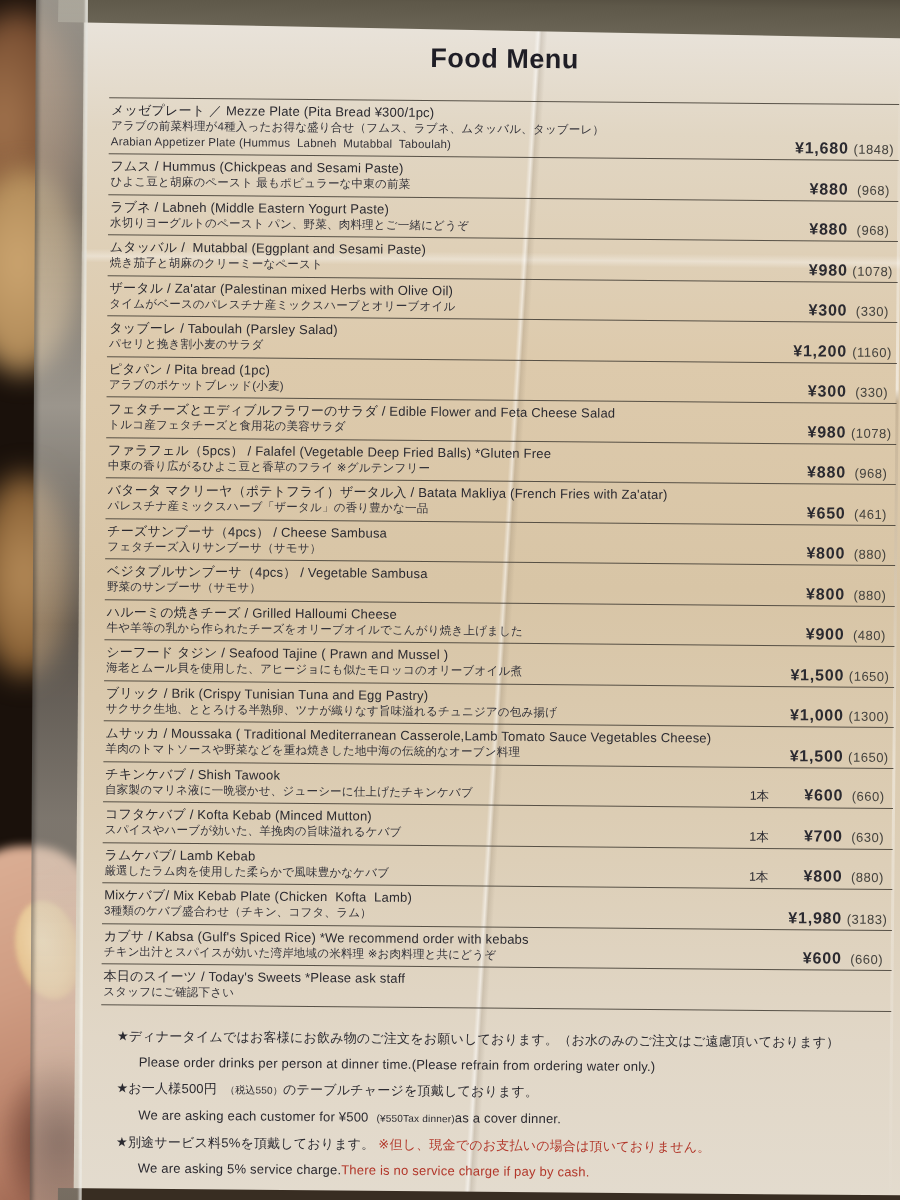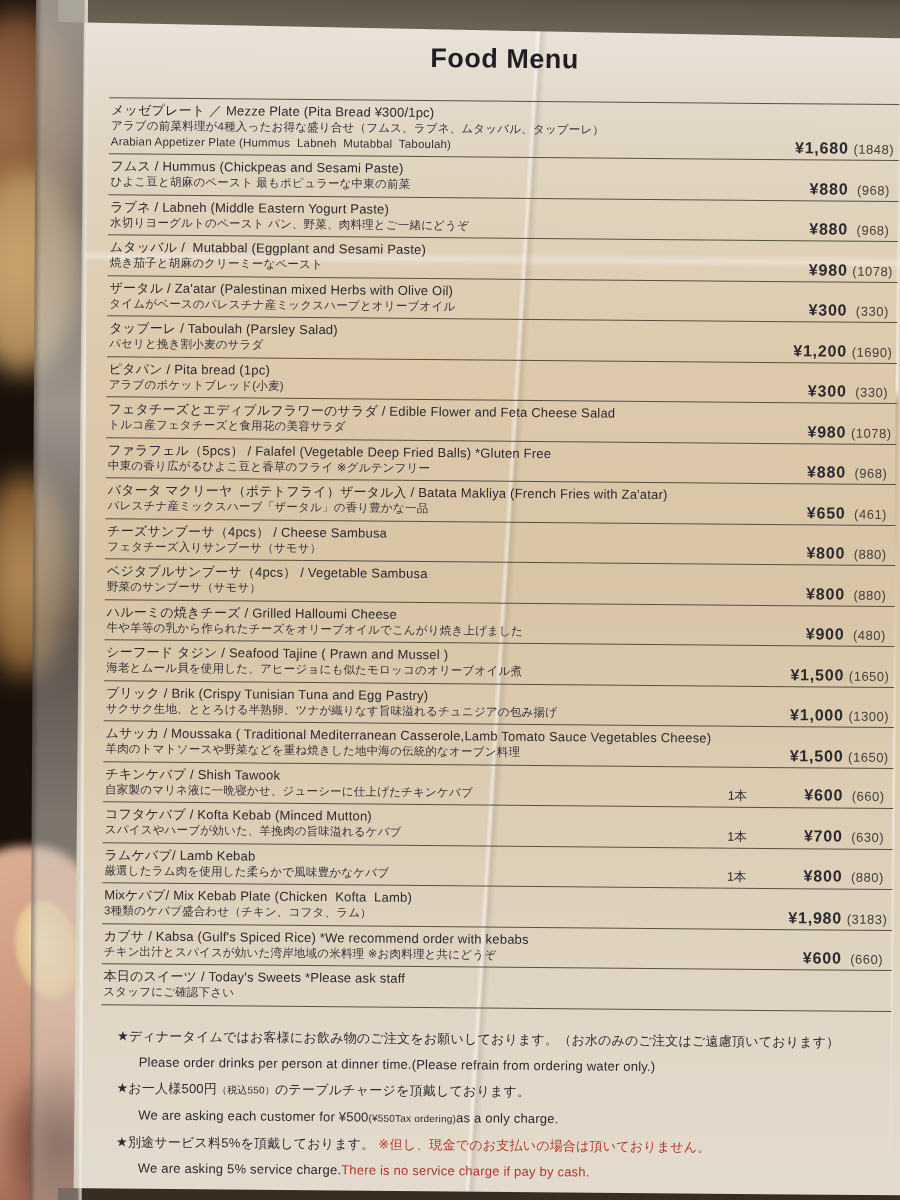--- a/index.html
+++ b/index.html
@@ -59,29 +59,29 @@
   .crease-v{position:absolute;top:0;right:28px;width:3px;height:100%;pointer-events:none;
     background:linear-gradient(180deg,rgba(255,255,255,0) 5%,rgba(255,255,255,0.55) 30%,rgba(140,120,95,0.25) 31%,rgba(255,255,255,0.4) 60%,rgba(255,255,255,0) 95%);}
   .content{position:relative;padding:28px 30px 0 26px;}
   .menu-title{font-size:27px;font-weight:700;letter-spacing:0.5px;text-align:center;
     margin:8px 0 26px 0;color:#1f1e26;}
   .list{border-top:1px solid rgba(72,66,58,0.9);}
   .item{position:relative;border-bottom:1px solid rgba(72,66,58,0.9);padding:3px 0 4px 2px;}
   .name{font-size:13px;line-height:17px;font-weight:500;white-space:pre-wrap;letter-spacing:0.2px;}
   .desc{font-size:11.5px;line-height:15.5px;white-space:pre-wrap;letter-spacing:0.2px;color:#34333a;}
   .price{position:absolute;right:0;bottom:2px;display:flex;align-items:baseline;}
-  .unit{font-size:12.5px;margin-right:22px;}
+  .unit{font-size:12.5px;}
   .amount{font-size:16px;font-weight:600;letter-spacing:0.8px;min-width:74px;text-align:right;}
   .tax{font-size:13px;min-width:50px;text-align:center;color:#45433e;letter-spacing:0.5px;}
   
   .notes{margin:18px 4px 0 16px;}
   .note-line{font-size:13px;line-height:26px;letter-spacing:0.2px;white-space:pre-wrap;}
   .note-line.en{padding-left:22px;}
   .seg-red{color:var(--accent-red,#b2372a);font-weight:500;}
-  .seg-small{font-size:10px;}
+  .seg-small{font-size:10px;margin-left:8px;}
 </style>
 </head>
 <body style="--accent-red: #b2372a;">
 
 <div class="blob arm"></div>
 <div class="blob wood-upper"></div>
 <div class="blob wood-mid"></div>
 <div class="blob thumb"></div>
 <div class="blob thumb-nail"></div>
 <div class="blob thumb-shadow"></div>
@@ -148,21 +148,21 @@
     </div>
   </div>
 
   <div class="item">
     <div class="name">タッブーレ / Taboulah (Parsley Salad)</div>
     <div class="desc d1">パセリと挽き割小麦のサラダ</div>
 
     <div class="price">
 
       <span class="amount">¥1,200</span>
-      <span class="tax">(1690)</span>
+      <span class="tax">(1160)</span>
     </div>
   </div>
 
   <div class="item">
     <div class="name">ピタパン / Pita bread (1pc)</div>
     <div class="desc d1">アラブのポケットブレッド(小麦)</div>
 
     <div class="price">
 
       <span class="amount">¥300</span>
@@ -327,20 +327,20 @@
   <div class="item">
     <div class="name">本日のスイーツ / Today's Sweets *Please ask staff</div>
     <div class="desc d1">スタッフにご確認下さい</div>
 
   </div>
 </div>
     <div class="notes">
         <div class="note-line jp"><span>★ディナータイムではお客様にお飲み物のご注文をお願いしております。（お水のみのご注文はご遠慮頂いております）</span></div>
         <div class="note-line en"><span>Please order drinks per person at dinner time.(Please refrain from ordering water only.)</span></div>
         <div class="note-line jp"><span>★お一人様500円</span><span class="seg-small">（税込550）</span><span>のテーブルチャージを頂戴しております。</span></div>
-        <div class="note-line en"><span>We are asking each customer for ¥500</span><span class="seg-small">(¥550Tax ordering)</span><span>as a only charge.</span></div>
+        <div class="note-line en"><span>We are asking each customer for ¥500</span><span class="seg-small">(¥550Tax dinner)</span><span>as a cover dinner.</span></div>
         <div class="note-line jp"><span>★別途サービス料5%を頂戴しております。 </span><span class="seg-red">※但し、現金でのお支払いの場合は頂いておりません。</span></div>
         <div class="note-line en"><span>We are asking 5% service charge.</span><span class="seg-red">There is no service charge if pay by cash.</span></div>
       </div>
   </div>
 </div>
 
 <div class="sleeve"></div>
 
 </body></html>

